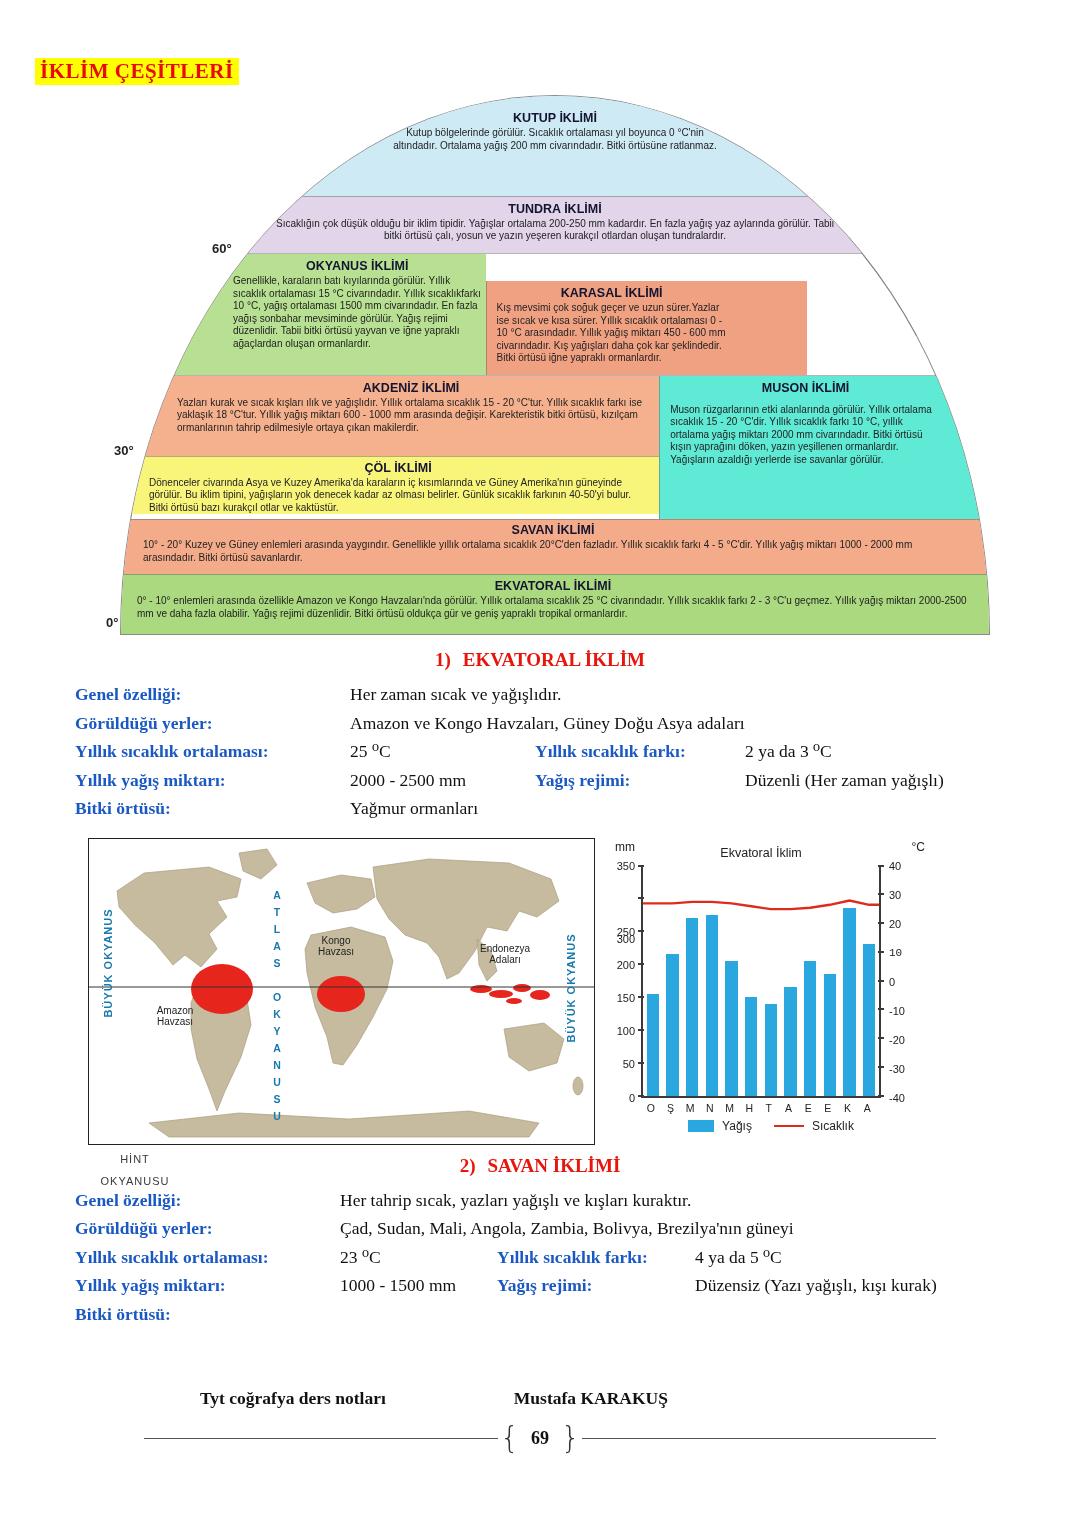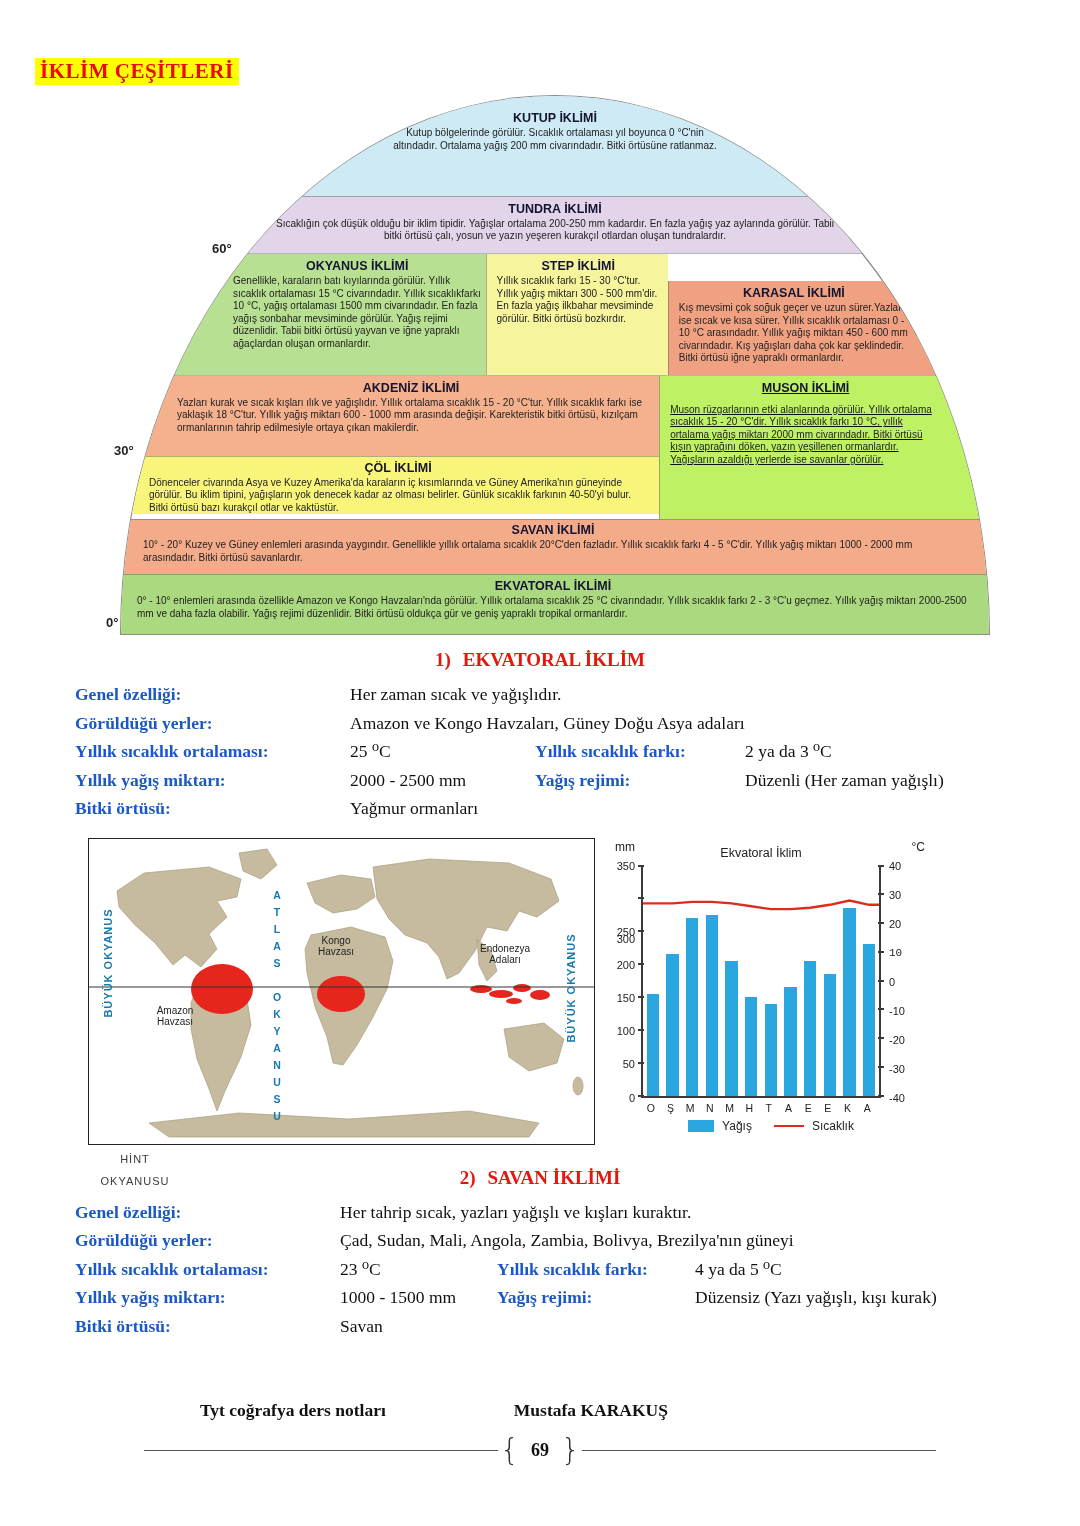--- a/index.html
+++ b/index.html
@@ -32,21 +32,21 @@
   .band-row > * + * { border-left:1px solid rgba(90,90,90,.45); }
   .row3 { height:122px; }
   .okyanus { flex:0 0 42%; background:#b8e092; padding:3px 4px 0 112px; }
   .step    { flex:0 0 21%; background:#f6f49c; padding:3px 8px 0 10px; }
   .karasal { flex:0 0 37%; background:#f0a182; padding:3px 80px 0 10px;margin-top:27px; }
   .row45 { height:145px; }
   .col-left { width:62%; display:flex; flex-direction:column; }
   .col-left > * + * { border-top:1px solid rgba(90,90,90,.45); }
   .akdeniz { height:80px; background:#f5b08d; padding:3px 14px 0 56px; }
   .colzone { height:58px; background:#f8f57a; padding:2px 12px 0 28px; }
-  .muson   { width:38%; background:#bef264; padding:3px 48px 0 10px;text-decoration:underline; }
+  .muson   { width:38%; background:#5eead4; padding:3px 48px 0 10px; }
   .muson .zone-text { margin-top:9px; }
   .savan    { height:55px; background:#f3ab8a; padding:1px 26px 0 22px; }
   .ekvatoral{ height:60px; background:#abd97f; padding:2px 20px 0 16px; }
 
   
   .section-heading { text-align:center; font-weight:bold; font-size:19px; margin-top:14px; }
   .h-num  { color:var(--heading_red,#e8150c); margin-right:12px; }
   .h-title{ color:var(--heading_red,#e8150c); }
 
   
@@ -125,24 +125,20 @@
         <div class="zone-text">Kutup bölgelerinde görülür. Sıcaklık ortalaması yıl boyunca 0 °C'nin altındadır. Ortalama yağış 200 mm civarındadır. Bitki örtüsüne ratlanmaz.</div>
       </div>
       <div class="band tundra">
         <div class="zone-title">TUNDRA İKLİMİ</div>
         <div class="zone-text">Sıcaklığın çok düşük olduğu bir iklim tipidir. Yağışlar ortalama 200-250 mm kadardır. En fazla yağış yaz aylarında görülür. Tabii bitki örtüsü çalı, yosun ve yazın yeşeren kurakçıl otlardan oluşan tundralardır.</div>
       </div>
       <div class="band-row row3">
         <div class="cell okyanus">
           <div class="zone-title">OKYANUS İKLİMİ</div>
           <div class="zone-text">Genellikle, karaların batı kıyılarında görülür. Yıllık sıcaklık ortalaması 15 °C civarındadır. Yıllık sıcaklıkfarkı 10 °C, yağış ortalaması 1500 mm civarındadır. En fazla yağış sonbahar mevsiminde görülür. Yağış rejimi düzenlidir. Tabii bitki örtüsü yayvan ve iğne yapraklı ağaçlardan oluşan ormanlardır.</div>
-        </div>
-        <div class="cell step">
-          <div class="zone-title">STEP İKLİMİ</div>
-          <div class="zone-text">Yıllık sıcaklık farkı 15 - 30 °C'tur. Yıllık yağış miktarı 300 - 500 mm'dir. En fazla yağış ilkbahar mevsiminde görülür. Bitki örtüsü bozkırdır.</div>
         </div>
         <div class="cell karasal">
           <div class="zone-title">KARASAL İKLİMİ</div>
           <div class="zone-text">Kış mevsimi çok soğuk geçer ve uzun sürer.Yazlar ise sıcak ve kısa sürer. Yıllık sıcaklık ortalaması 0 - 10 °C arasındadır. Yıllık yağış miktarı 450 - 600 mm civarındadır. Kış yağışları daha çok kar şeklindedir. Bitki örtüsü iğne yapraklı ormanlardır.</div>
         </div>
       </div>
       <div class="band-row row45">
         <div class="col-left">
           <div class="band akdeniz">
             <div class="zone-title">AKDENİZ İKLİMİ</div>
@@ -320,21 +316,21 @@
       <div class="chart-legend">
         <span class="swatch-rain"></span>
         <span>Yağış</span>
         <span class="swatch-temp"></span>
         <span>Sıcaklık</span>
       </div>
     </div>
   </div>
 
   
-  <div class="section-heading" style="margin-top:22px;">
+  <div class="section-heading" style="margin-top:10px;">
     <span class="h-num">2)</span><span class="h-title">SAVAN İKLİMİ</span>
   </div>
 
   <div class="props props-2">
     <span class="plabel">Genel özelliği:</span>
     <span class="pvalue span3">Her tahrip sıcak, yazları yağışlı ve kışları kuraktır.</span>
 
     <span class="plabel">Görüldüğü yerler:</span>
     <span class="pvalue span3">Çad, Sudan, Mali, Angola, Zambia, Bolivya, Brezilya'nın güneyi</span>
 
@@ -342,21 +338,20 @@
     <span class="pvalue">23 ⁰C</span>
     <span class="plabel">Yıllık sıcaklık farkı:</span>
     <span class="pvalue">4 ya da 5 ⁰C</span>
 
     <span class="plabel">Yıllık yağış miktarı:</span>
     <span class="pvalue">1000 - 1500 mm</span>
     <span class="plabel">Yağış rejimi:</span>
     <span class="pvalue">Düzensiz (Yazı yağışlı, kışı kurak)</span>
 
     <span class="plabel">Bitki örtüsü:</span>
-    <span class="pvalue span3">Savan</span>
   </div>
 
   
   <div class="footer-names">
     <span class="f-left">Tyt coğrafya ders notları</span>
     <span class="f-right">Mustafa KARAKUŞ</span>
   </div>
   <div class="footer-line">
     <span class="rule"></span>
     <span class="brace">{</span>

